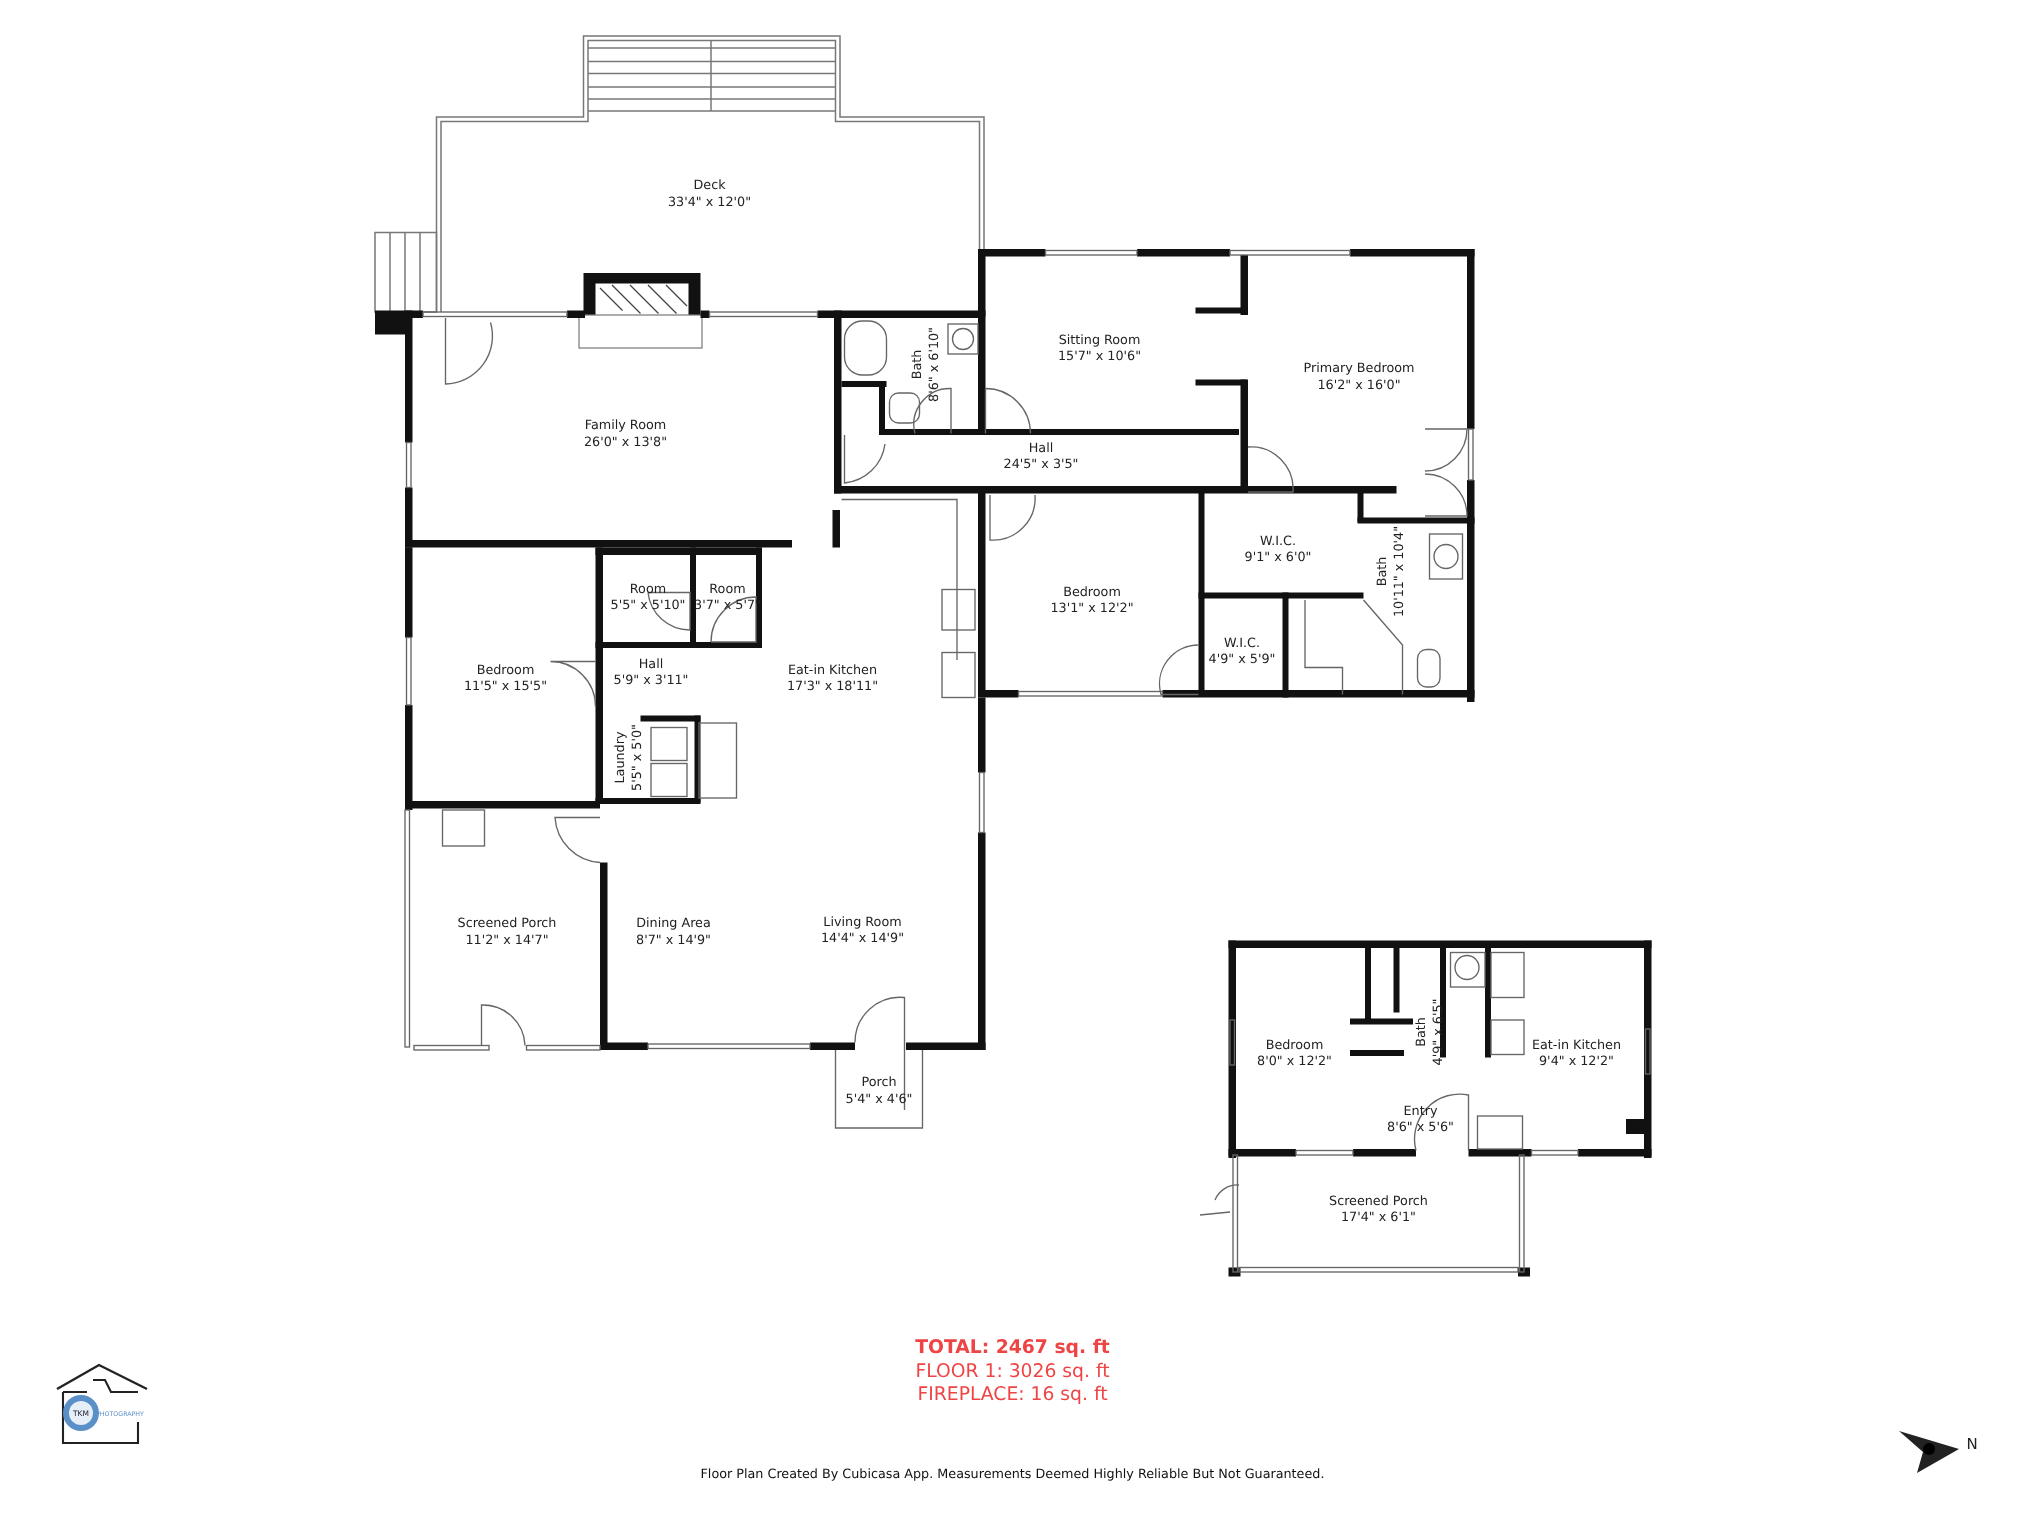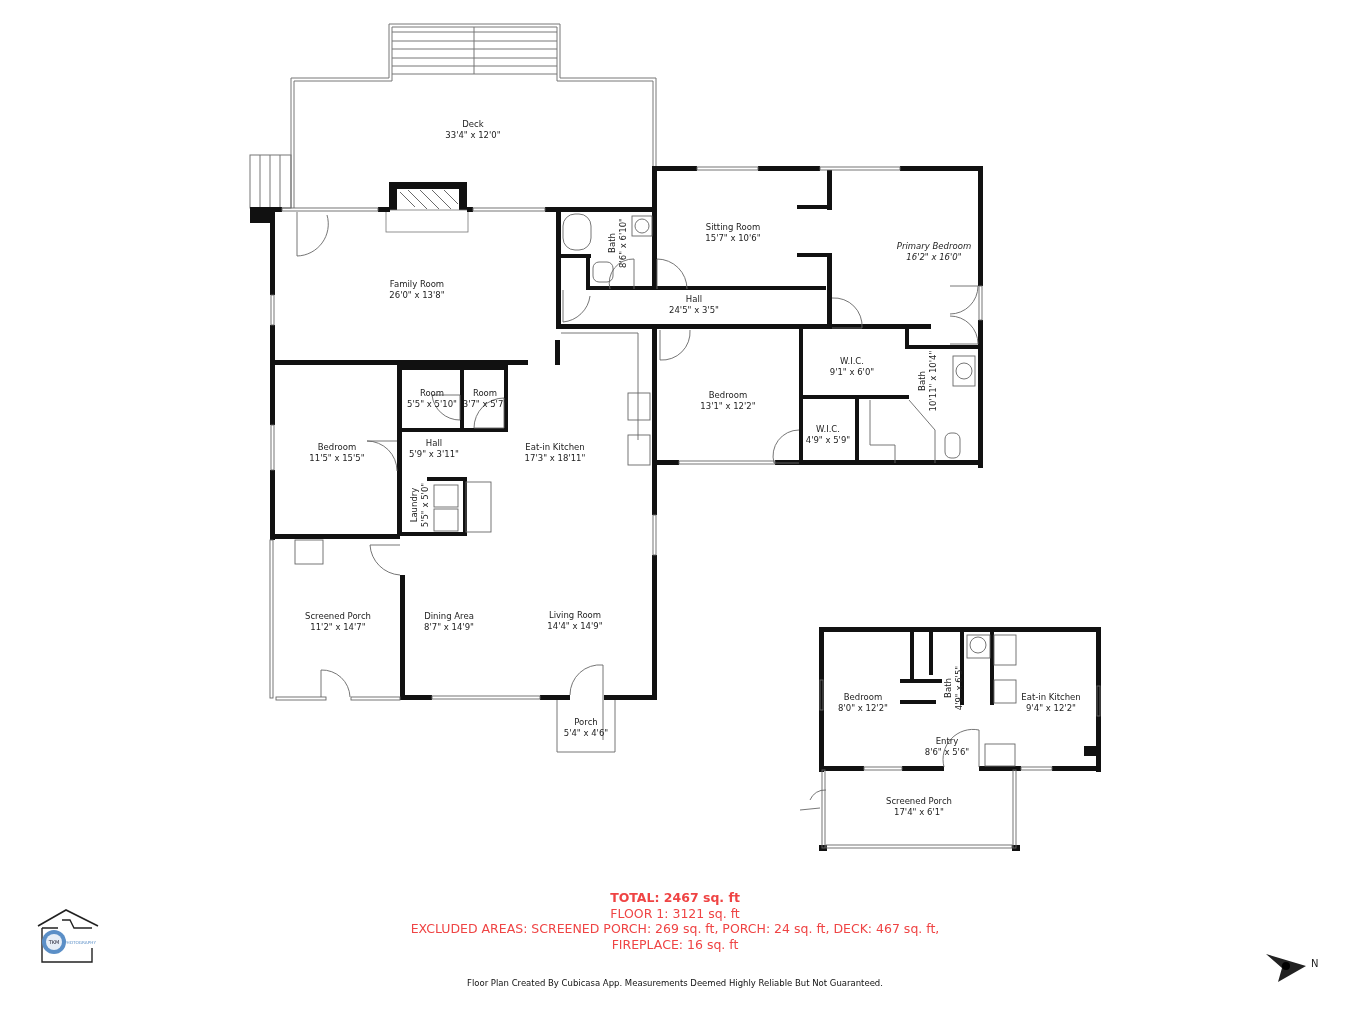--- a/index.html
+++ b/index.html
@@ -231,21 +231,21 @@
     <span class="d">26'0" x 13'8"</span>
   </div>
 <div class="lbl rot" style="left:618px; top:243px;">
     <span class="n">Bath</span>
     <span class="d">8'6" x 6'10"</span>
   </div>
 <div class="lbl" style="left:733px; top:222px;">
     <span class="n">Sitting Room</span>
     <span class="d">15'7" x 10'6"</span>
   </div>
-<div class="lbl" style="left:934px; top:241px;font-style:italic;">
+<div class="lbl" style="left:906px; top:241px;">
     <span class="n">Primary Bedroom</span>
     <span class="d">16'2" x 16'0"</span>
   </div>
 <div class="lbl" style="left:694px; top:294px;">
     <span class="n">Hall</span>
     <span class="d">24'5" x 3'5"</span>
   </div>
 <div class="lbl" style="left:728px; top:390px;">
     <span class="n">Bedroom</span>
     <span class="d">13'1" x 12'2"</span>
@@ -319,22 +319,21 @@
     <span class="n">Entry</span>
     <span class="d">8'6" x 5'6"</span>
   </div>
 <div class="lbl" style="left:919px; top:796px;">
     <span class="n">Screened Porch</span>
     <span class="d">17'4" x 6'1"</span>
   </div>
 
 <div class="summary">
   <span class="total">TOTAL: 2467 sq. ft</span>
-  <span class="row">FLOOR 1: 3121 sq. ft</span>
-  <span class="row">EXCLUDED AREAS: SCREENED PORCH: 269 sq. ft, PORCH: 24 sq. ft, DECK: 467 sq. ft,</span>
+  <span class="row">FLOOR 1: 3026 sq. ft</span>
   <span class="row">FIREPLACE: 16 sq. ft</span>
 </div>
 
 <div class="footer">Floor Plan Created By Cubicasa App. Measurements Deemed Highly Reliable But Not Guaranteed.</div>
 
 <svg class="logo" viewBox="0 0 72 58" xmlns="http://www.w3.org/2000/svg">
   <path d="M2 18 L30 2 L62 18" fill="none" stroke="#222" stroke-width="1.6"></path>
   <path d="M6 20 L6 54 L56 54 L56 40" fill="none" stroke="#222" stroke-width="1.4"></path>
   <path d="M6 20 L22 20 M26 12 L34 12 L38 20 L56 20" fill="none" stroke="#222" stroke-width="1.4"></path>
   <circle cx="18" cy="34" r="12" fill="#5b8fc7"></circle>

